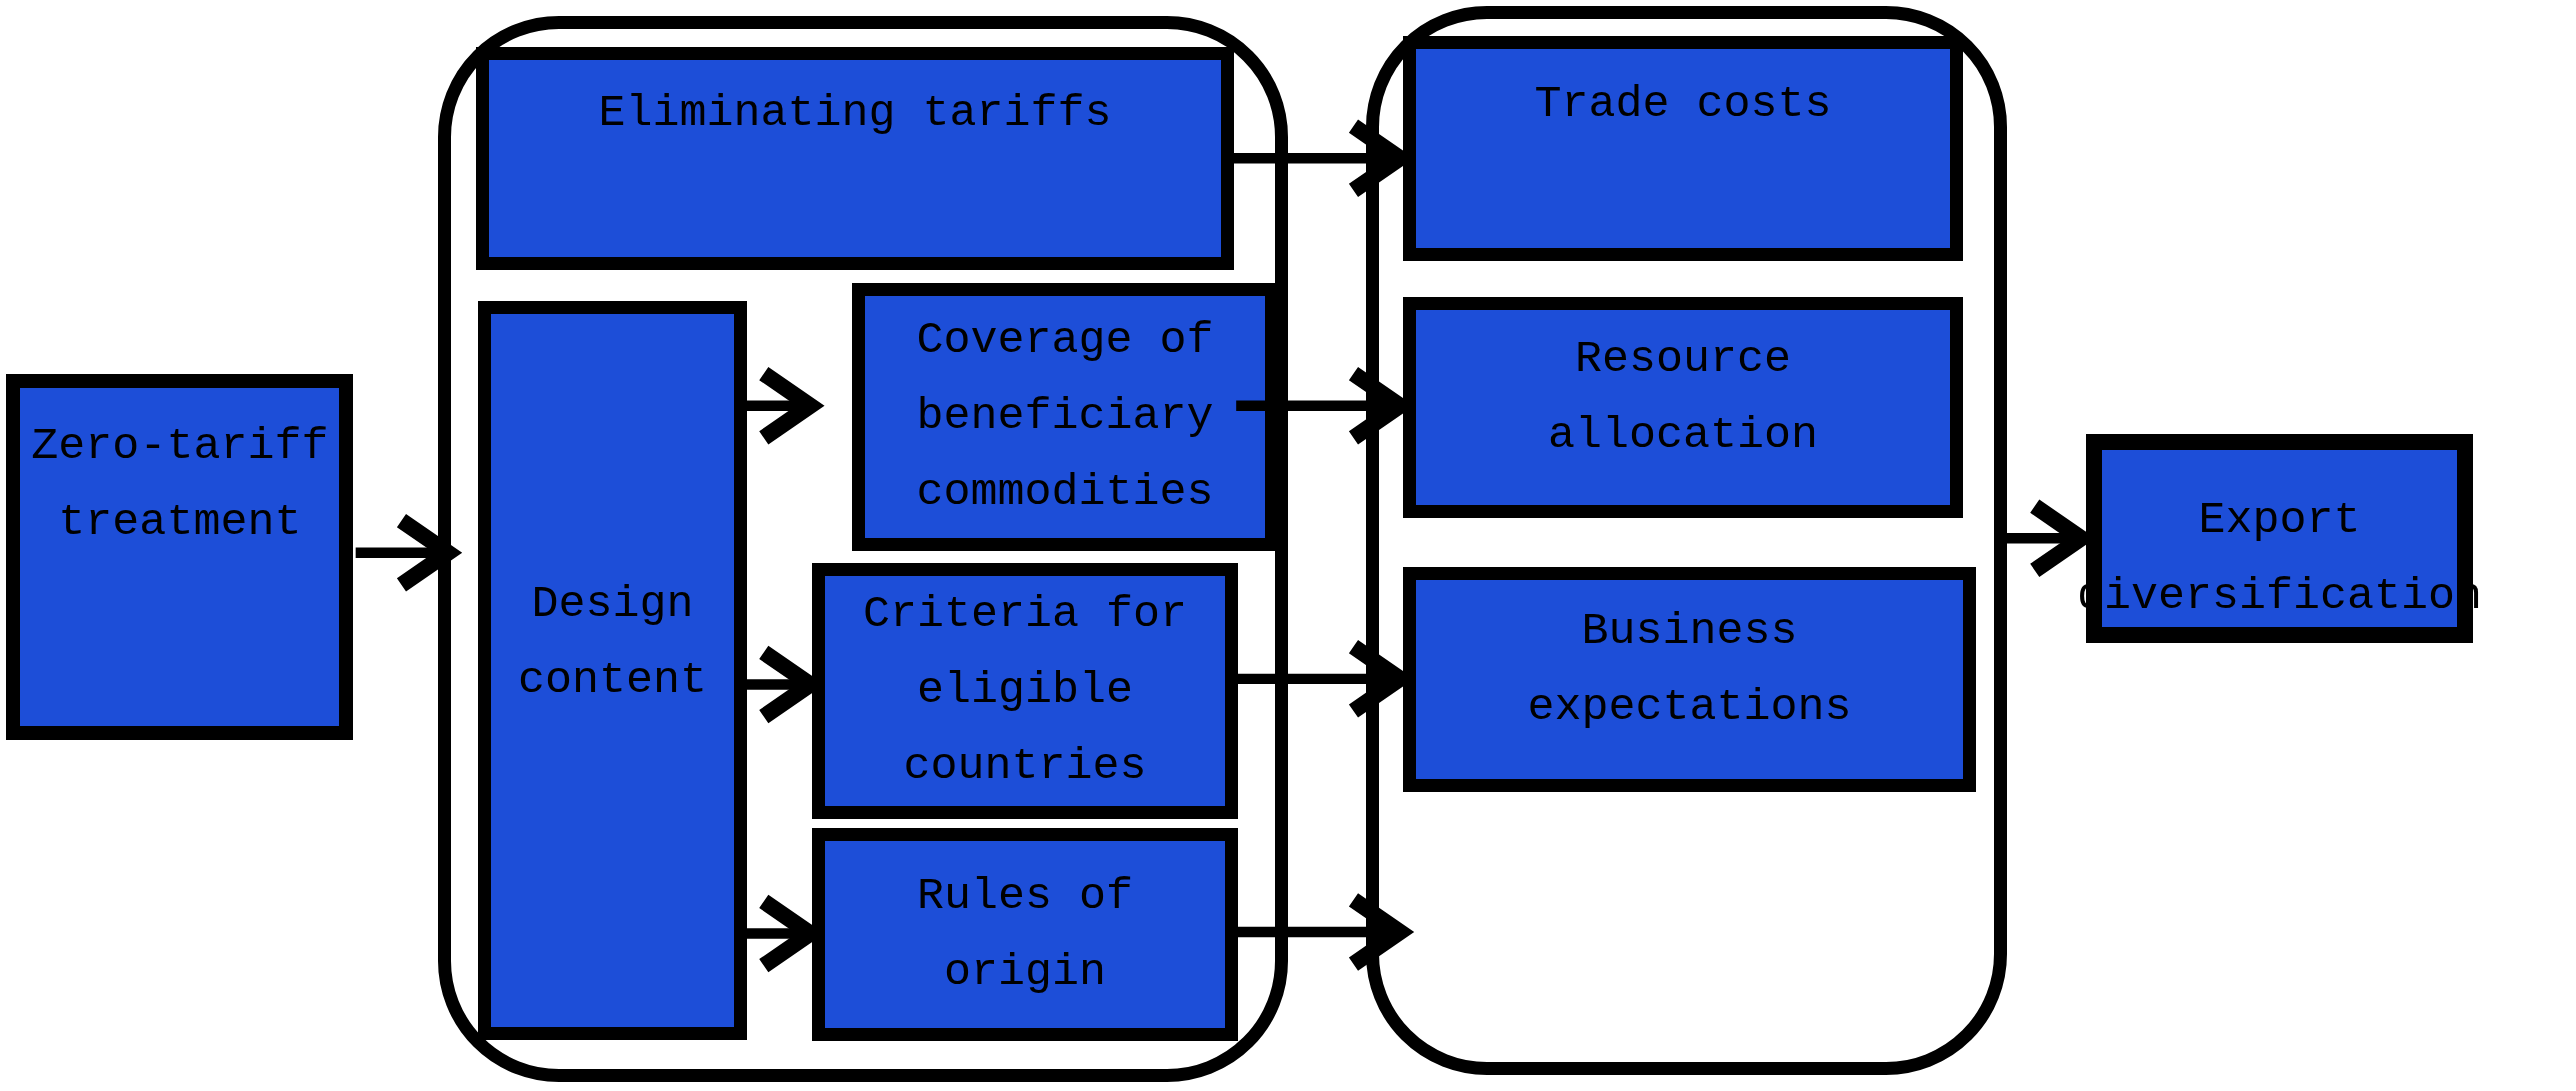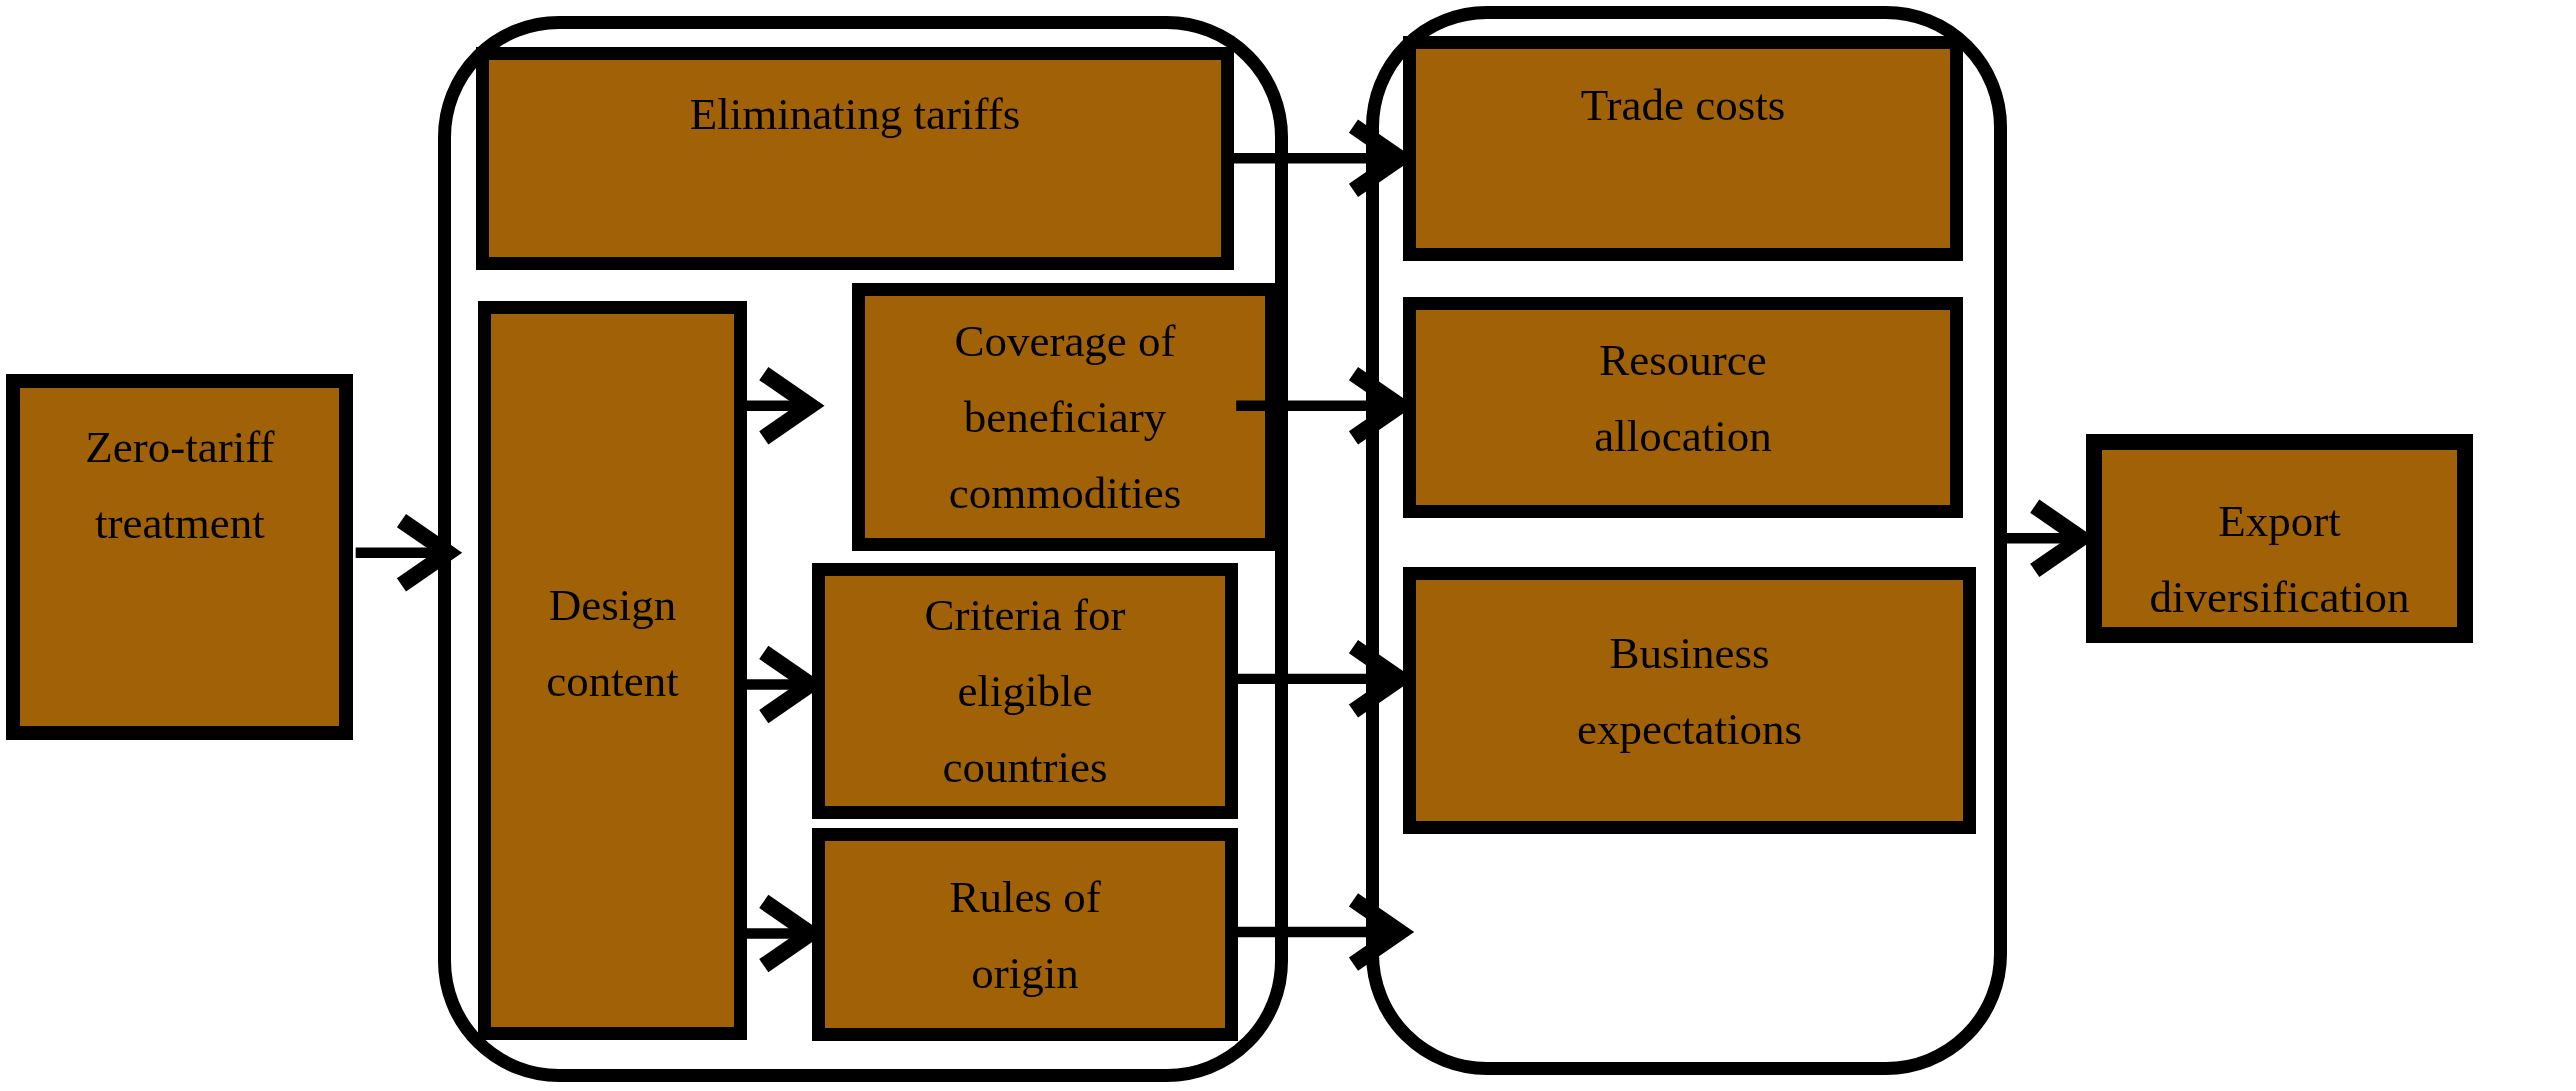--- a/index.html
+++ b/index.html
@@ -7,26 +7,27 @@
     position:relative;
     width:2576px;height:1091px;
     background:#ffffff;
     font-family:"Liberation Serif","DejaVu Serif",serif;
     color:#000;
     overflow:hidden;
   }
   .node{
     position:absolute;
     box-sizing:border-box;
-    background:#a16207;
+    background:#1d4ed8;
     border:13px solid #000;
     display:flex;
     align-items:center;
     justify-content:center;
     text-align:center;
+    font-family:Liberation Mono, monospace;
   }
   .node .lbl{
     font-size:45px;
     line-height:76px;
     white-space:pre-line;
     letter-spacing:0px;
   }
   .anchor-top{align-items:flex-start;}
   .group{
     position:absolute;
@@ -79,21 +80,21 @@
 
   <div class="node anchor-top" style="left:1403px;top:36px;width:560px;height:225px;padding-top:17.7px;">
     <span class="lbl">Trade costs</span>
   </div>
 
   <div class="node" style="left:1403px;top:297px;width:560px;height:221px;padding-bottom:20px;">
     <span class="lbl">Resource
 allocation</span>
   </div>
 
-  <div class="node" style="left:1403px;top:567px;width:573px;height:267px;padding-bottom:20px;">
+  <div class="node" style="left:1403px;top:567px;width:573px;height:225px;padding-bottom:20px;">
     <span class="lbl">Business
 expectations</span>
   </div>
 
 
   <div class="node" style="left:2086px;top:434px;width:387px;height:209px;border-width:16px;padding-top:40px;">
     <span class="lbl">Export
 diversification</span>
   </div>
 

